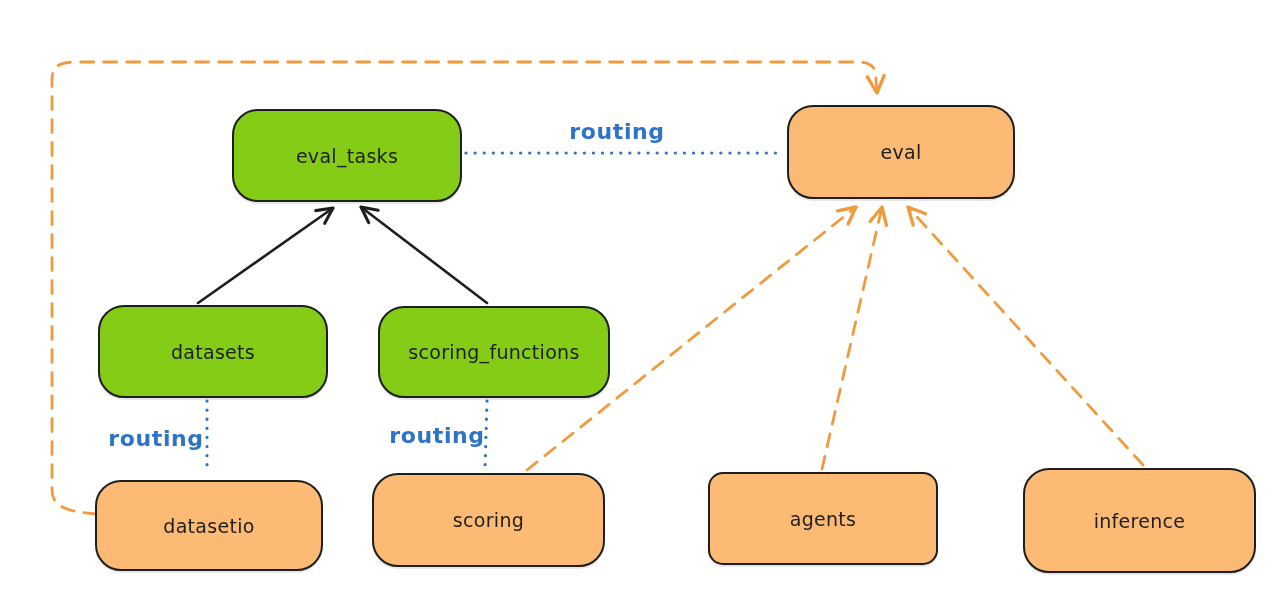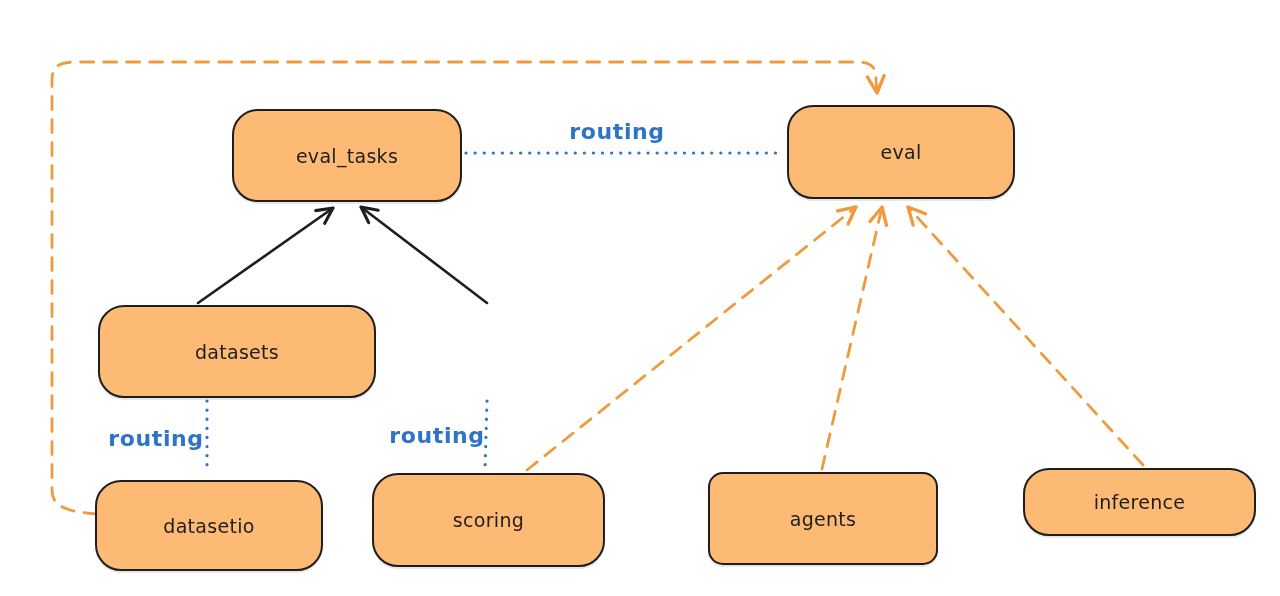--- a/index.html
+++ b/index.html
@@ -12,21 +12,21 @@
   }
   svg.edges{position:absolute;left:0;top:0;}
   .node{
     position:absolute;
     box-sizing:border-box;
     border:2.5px solid #1e1e1e;
     border-radius:26px;
     display:flex;align-items:center;justify-content:center;
     box-shadow:0 2px 0 rgba(120,120,120,0.18);
   }
-  .node.blue{background:#fdba74;}
+  .node.blue{background:#84cc16;}
   .node.green{background:#fdba74;}
   .node-label{
     color:#1e1e1e;
     font-size:19px;
     letter-spacing:0.3px;
     white-space:nowrap;
   }
   .edge-label{
     position:absolute;
     transform:translate(-50%,-50%);
@@ -66,38 +66,41 @@
   </svg>
 
   <div class="node blue" style="left:232px;top:109px;width:230px;height:93px;">
     <span class="node-label">eval_tasks</span>
   </div>
 
   <div class="node green" style="left:787px;top:105px;width:228px;height:94px;">
     <span class="node-label">eval</span>
   </div>
 
-  <div class="node blue" style="left:98px;top:305px;width:278px;height:93px;">
+  <div class="node blue" style="left:98px;top:305px;width:230px;height:93px;">
     <span class="node-label">datasets</span>
   </div>
 
+  <div class="node blue" style="left:378px;top:306px;width:232px;height:92px;">
+    <span class="node-label">scoring_functions</span>
+  </div>
 
   <div class="node green" style="left:95px;top:480px;width:228px;height:91px;">
     <span class="node-label">datasetio</span>
   </div>
 
   <div class="node green" style="left:372px;top:473px;width:233px;height:94px;">
     <span class="node-label">scoring</span>
   </div>
 
   <div class="node green" style="left:708px;top:472px;width:230px;height:93px;border-radius:15px;">
     <span class="node-label">agents</span>
   </div>
 
-  <div class="node green" style="left:1023px;top:468px;width:233px;height:68px;">
+  <div class="node green" style="left:1023px;top:468px;width:233px;height:105px;">
     <span class="node-label">inference</span>
   </div>
 
   <div class="edge-label" style="left:617px;top:131px;">routing</div>
   <div class="edge-label" style="left:156px;top:438px;">routing</div>
   <div class="edge-label" style="left:437px;top:435px;">routing</div>
 
 </div>
 
 </body></html>

